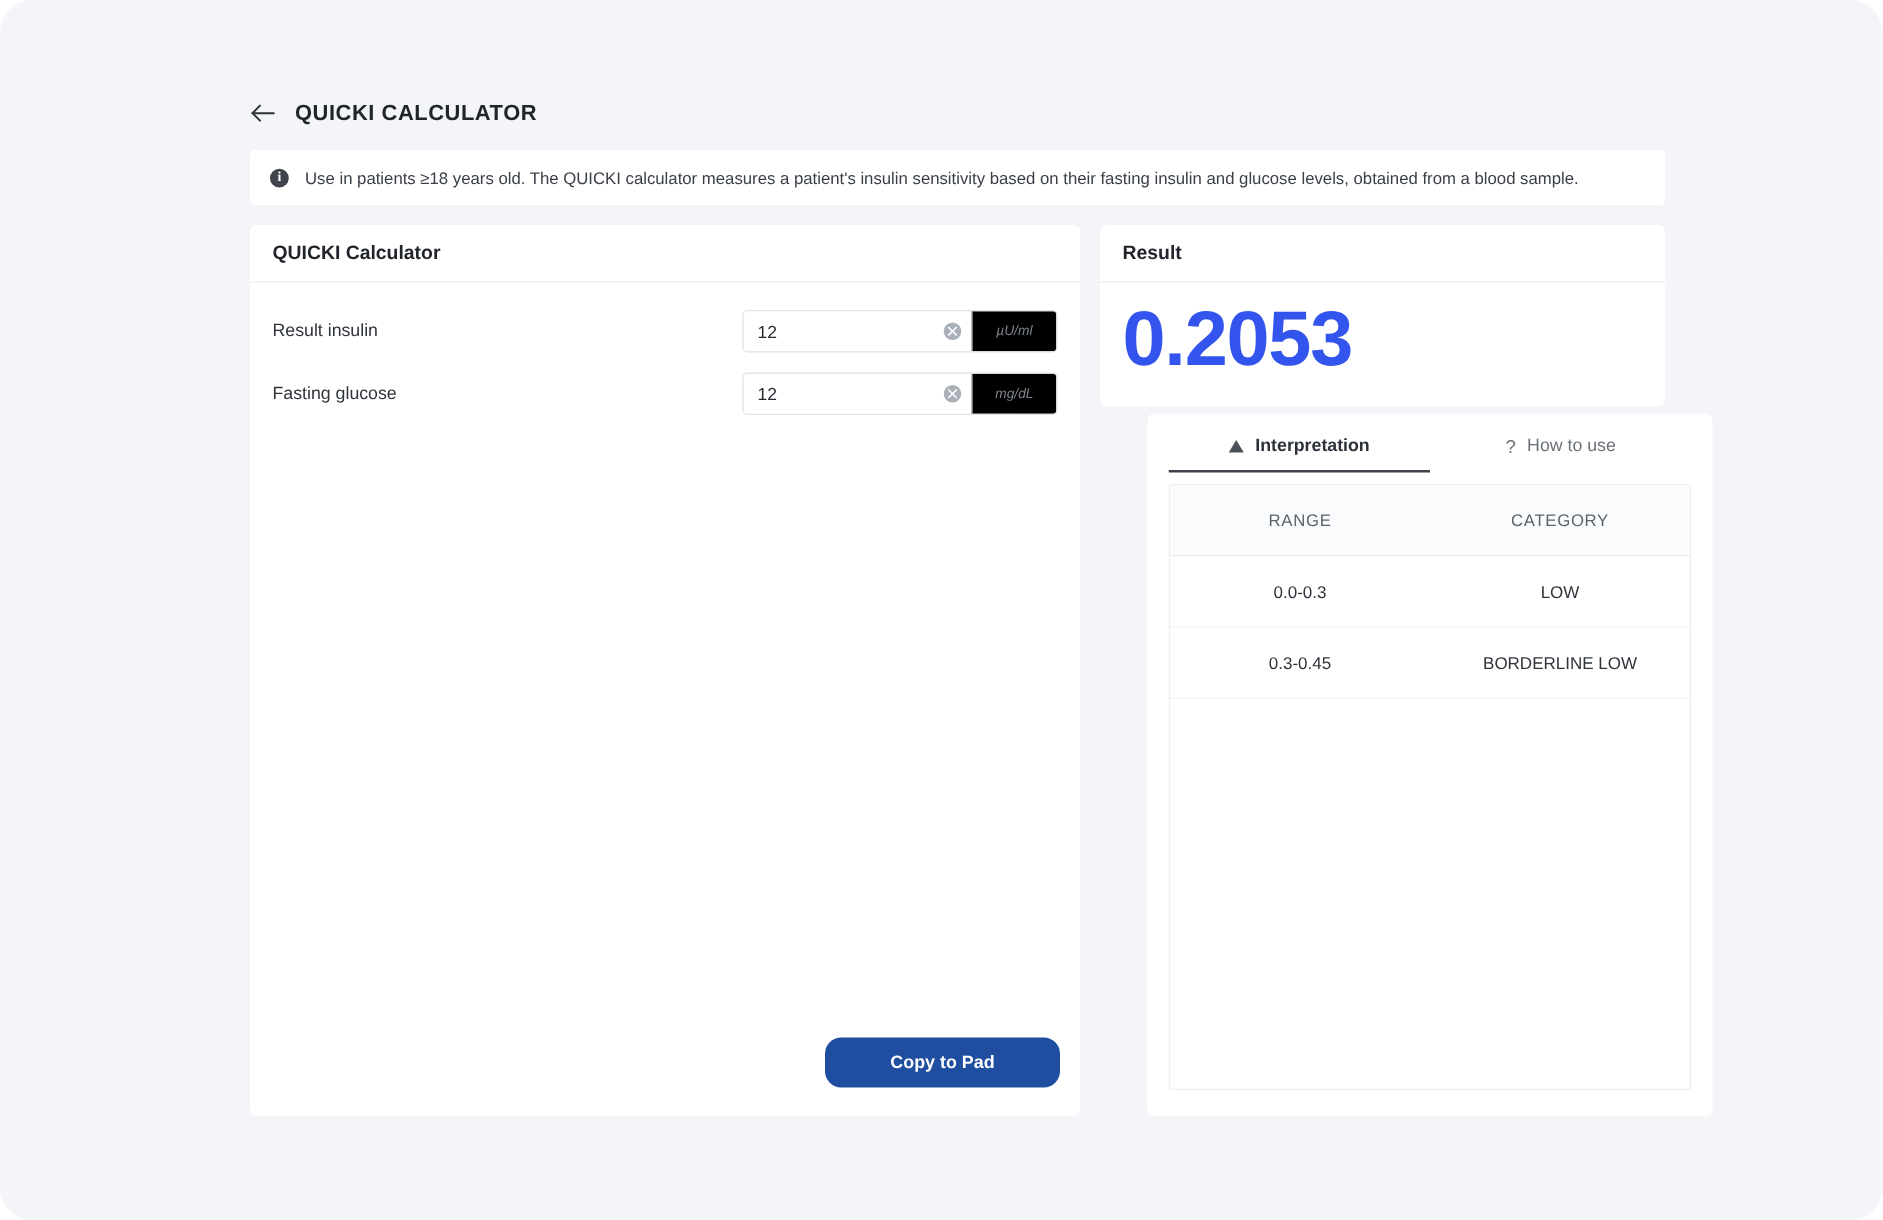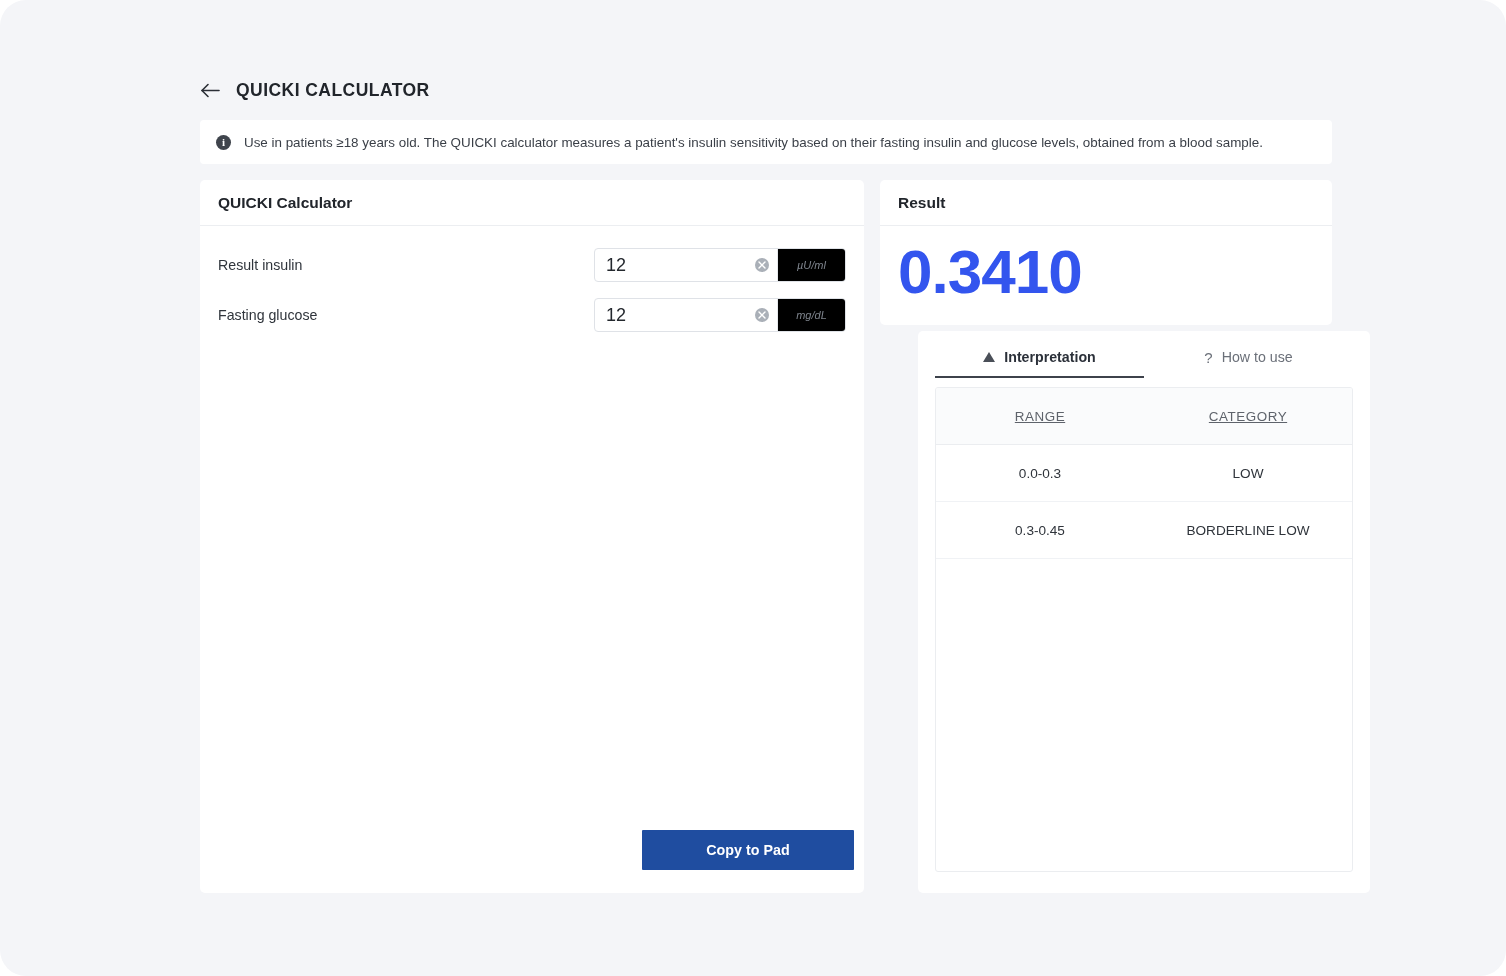--- a/index.html
+++ b/index.html
@@ -136,21 +136,21 @@
     display: flex;
     align-items: center;
   }
   .field-input {
     border: 0;
     outline: none;
     width: 100%;
     height: 100%;
     padding: 0 30px 0 11px;
     font-family: "Liberation Sans", sans-serif;
-    font-size: 18px;
+    font-size: 14px;
     color: #24282e;
     background: transparent;
   }
   .clear-icon {
     position: absolute;
     right: 8px;
     top: 50%;
     transform: translateY(-50%);
     width: 14px;
     height: 14px;
@@ -171,28 +171,28 @@
     justify-content: center;
     font-size: 11px;
     color: #7e848d;
     flex: 0 0 auto;
     font-style: italic;
   }
 
   
   .copy-btn {
     position: absolute;
-    left: 442px;
+    left: 460px;
     top: 650px;
-    width: 212px;
+    width: 188px;
     height: 40px;
     background: #1f4da0;
     color: #ffffff;
     border: 0;
-    border-radius: 1px;
+    border-radius: 13px;
     font-family: "Liberation Sans", sans-serif;
     font-size: 14.3px;
     font-weight: bold;
     cursor: pointer;
   }
 
   
   .result-card {
     position: absolute;
     left: 880px;
@@ -275,21 +275,20 @@
     display: flex;
     align-items: center;
     justify-content: center;
     font-size: 13.6px;
     color: #2f343b;
   }
   .rt-head .rt-cell {
     font-size: 13.4px;
     color: #5e636b;
     letter-spacing: 0.55px;
-    text-decoration: underline;
   }
 </style>
 </head>
 <body>
 
 <div id="app">
 
   <div class="page-header">
     <div class="back-arrow">
       <svg width="20" height="15" viewBox="0 0 20 15" fill="none" stroke="currentColor" stroke-width="1.6" stroke-linecap="round" stroke-linejoin="round">
@@ -346,21 +345,21 @@
 
     </div>
 
     <button class="copy-btn">Copy to Pad</button>
   </div>
 
   <div class="card result-card">
     <div class="card-head">
       <span class="card-head-title">Result</span>
     </div>
-    <div class="result-value">0.3410</div>
+    <div class="result-value">0.2053</div>
   </div>
 
   <div class="card tabs-card">
 
     <div class="tabs">
       <div class="tab active">
         <span class="tri-icon"></span>
         <span>Interpretation</span>
       </div>
       <div class="tab">

